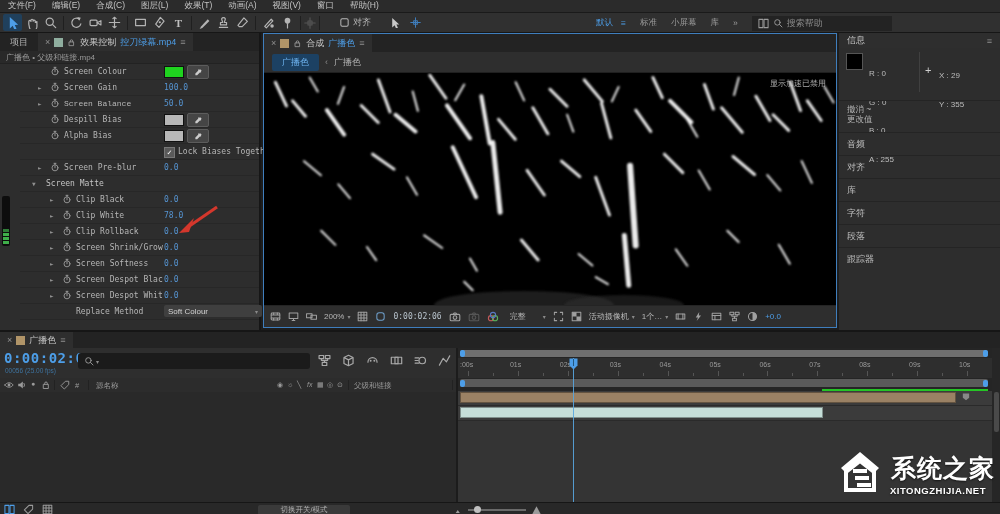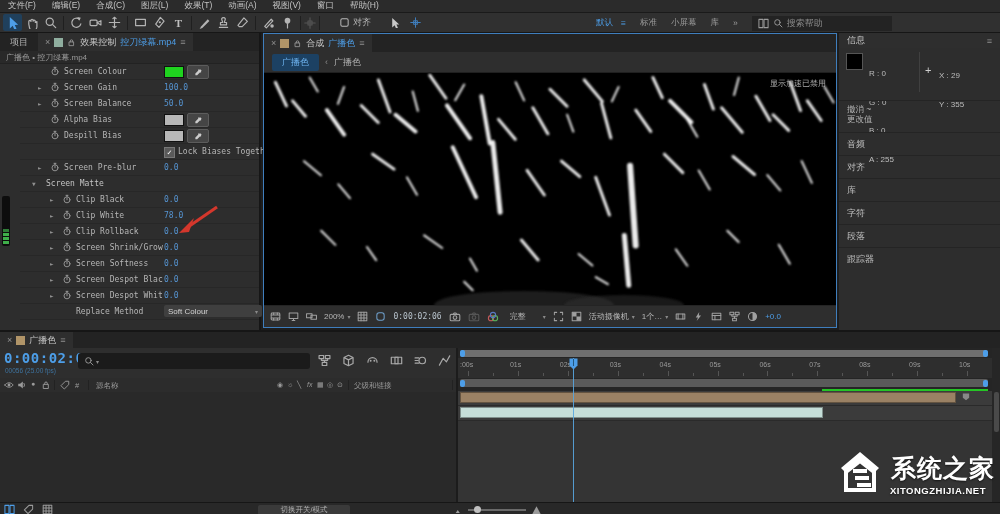--- a/index.html
+++ b/index.html
@@ -327,21 +327,21 @@
             <svg viewBox="0 0 12 12" width="9" height="9">
               <rect x="3.2" y="5.2" width="5.6" height="5" fill="none" stroke="currentColor"></rect>
               <path fill="none" stroke="currentColor" d="M4.4 5.2V4a1.6 1.6 0 0 1 3.2 0v1.2"></path>
             </svg>
           </span>
         <span>效果控制</span>
         <span class="fname">控刀绿幕.mp4</span>
         <span class="menu-glyph">≡</span>
       </div>
     </div>
-    <div id="fx-crumb" class="abs">广播色 • 控刀绿幕.mp4</div>
+    <div id="fx-crumb" class="abs">广播色 • 父级和链接.mp4</div>
     <div id="fx-rows" class="abs">
         <div class="fxrow">
           <span class="ic" style="position: absolute; left: 30px; top: 2px; color: rgb(154, 154, 154);">
             <svg viewBox="0 0 12 12" width="10" height="10">
               <circle cx="6" cy="7" r="3.6" fill="none" stroke="currentColor"></circle>
               <path fill="none" stroke="currentColor" d="M6 7V5M4.8 1.6h2.4M6 1.6v1.8"></path>
             </svg>
           </span>
           <span class="nm" style="left: 44px;">Screen Colour</span>
           <div class="cswatch" style="background: rgb(31, 211, 31);"></div>
@@ -365,48 +365,48 @@
           <span class="val">100.0</span>
         </div>
         <div class="fxrow">
           <span class="exp" style="left: 18px;">►</span>
           <span class="ic" style="position: absolute; left: 30px; top: 2px; color: rgb(154, 154, 154);">
             <svg viewBox="0 0 12 12" width="10" height="10">
               <circle cx="6" cy="7" r="3.6" fill="none" stroke="currentColor"></circle>
               <path fill="none" stroke="currentColor" d="M6 7V5M4.8 1.6h2.4M6 1.6v1.8"></path>
             </svg>
           </span>
-          <span class="nm" style="left: 44px;">Screen Balance</span>
+          <span class="nm" style="left: 44px; font-family: Liberation Mono, monospace;">Screen Balance</span>
           <span class="val">50.0</span>
         </div>
         <div class="fxrow">
           <span class="ic" style="position: absolute; left: 30px; top: 2px; color: rgb(154, 154, 154);">
             <svg viewBox="0 0 12 12" width="10" height="10">
               <circle cx="6" cy="7" r="3.6" fill="none" stroke="currentColor"></circle>
               <path fill="none" stroke="currentColor" d="M6 7V5M4.8 1.6h2.4M6 1.6v1.8"></path>
             </svg>
           </span>
-          <span class="nm" style="left: 44px;">Alpha Bias</span>
+          <span class="nm" style="left: 44px;">Despill Bias</span>
           <div class="cswatch" style="background: rgb(184, 184, 184);"></div>
           <div class="dropbtn">
             <span class="ic" style="color: rgb(204, 204, 204);">
               <svg viewBox="0 0 12 12" width="9" height="9">
                 <path fill="currentColor" d="M8.3 1.8l1.9 1.9-1 1 .5.5-1 1-.5-.5-4 4H1.8V7.3l4-4-.5-.5 1-1 .5.5z"></path>
               </svg>
             </span>
           </div>
         </div>
         <div class="fxrow">
           <span class="ic" style="position: absolute; left: 30px; top: 2px; color: rgb(154, 154, 154);">
             <svg viewBox="0 0 12 12" width="10" height="10">
               <circle cx="6" cy="7" r="3.6" fill="none" stroke="currentColor"></circle>
               <path fill="none" stroke="currentColor" d="M6 7V5M4.8 1.6h2.4M6 1.6v1.8"></path>
             </svg>
           </span>
-          <span class="nm" style="left: 44px;">Despill Bias</span>
+          <span class="nm" style="left: 44px;">Alpha Bias</span>
           <div class="cswatch" style="background: rgb(184, 184, 184);"></div>
           <div class="dropbtn">
             <span class="ic" style="color: rgb(204, 204, 204);">
               <svg viewBox="0 0 12 12" width="9" height="9">
                 <path fill="currentColor" d="M8.3 1.8l1.9 1.9-1 1 .5.5-1 1-.5-.5-4 4H1.8V7.3l4-4-.5-.5 1-1 .5.5z"></path>
               </svg>
             </span>
           </div>
         </div>
         <div class="fxrow">

